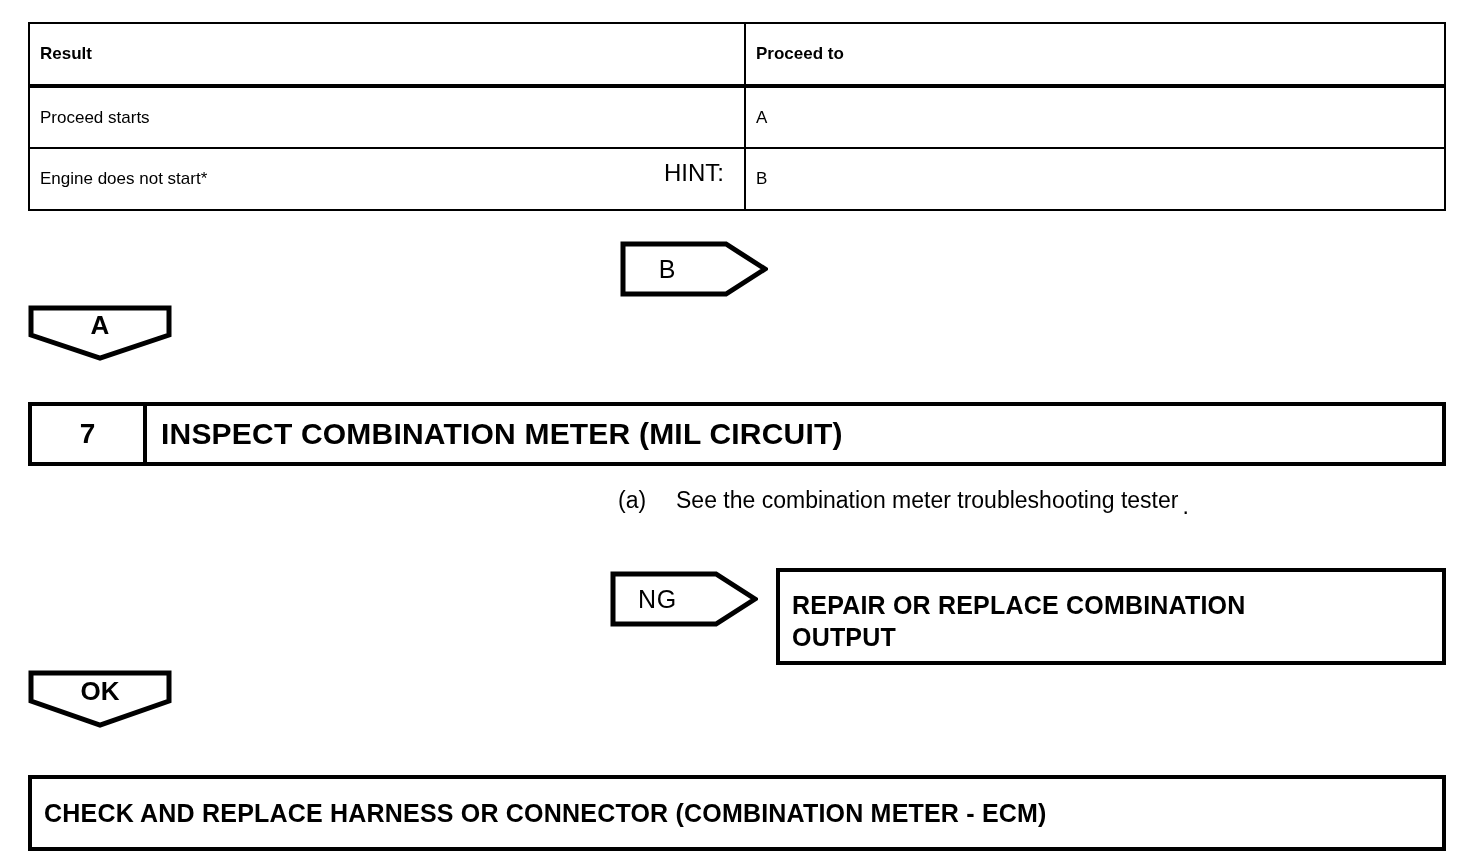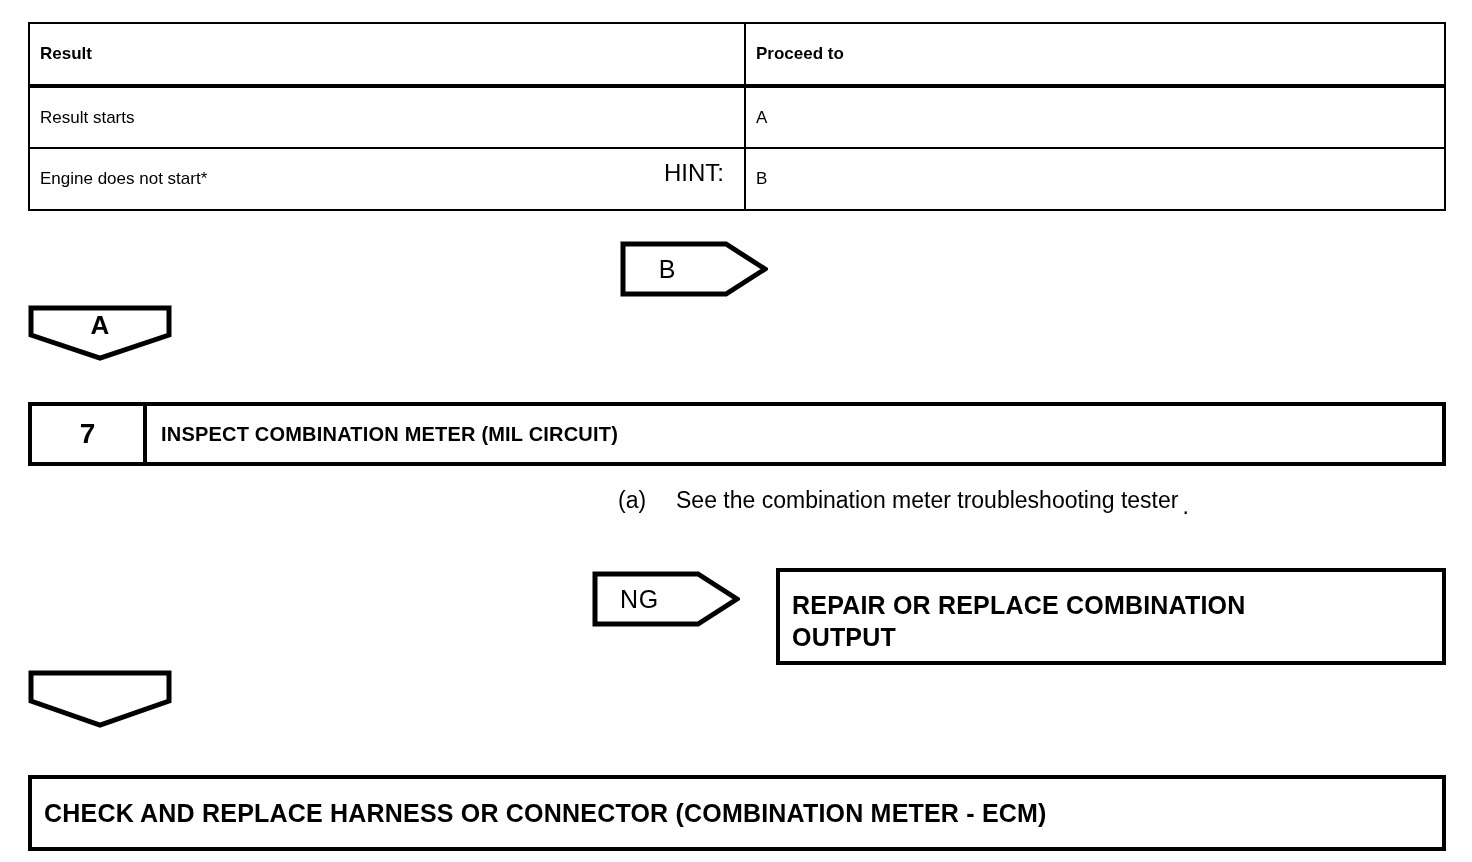--- a/index.html
+++ b/index.html
@@ -154,40 +154,40 @@
     align-items: center;
     justify-content: center;
     font-size: 28px;
     font-weight: bold;
   }
   .step-title {
     flex: 1 1 auto;
     display: flex;
     align-items: center;
     padding-left: 14px;
-    font-size: 20px;
+    font-size: 30px;
     font-weight: bold;
     letter-spacing: 0.2px;
   }
 </style>
 </head>
 <body>
 
 <div id="page">
 
   <table class="result-table">
     <thead>
       <tr>
         <th class="col-result">Result</th>
         <th>Proceed to</th>
       </tr>
     </thead>
     <tbody>
       <tr>
-        <td>Result starts</td>
+        <td>Proceed starts</td>
         <td>A</td>
       </tr>
       <tr>
         <td>Engine does not start*</td>
         <td>B</td>
       </tr>
     </tbody>
   </table>
 
   <div class="hint-block">
@@ -211,37 +211,38 @@
 
   <div class="step-box" style="left:28px; top:402px; width:1418px; height:64px;">
     <div class="step-num">7</div>
     <div class="step-title">INSPECT COMBINATION METER (MIL CIRCUIT)</div>
   </div>
 
   <div class="proc-block">
     <span class="proc-letter">(a)</span><span>See the combination meter troubleshooting tester</span><span class="trailing-dot">.</span>
   </div>
 
-  <div class="pennant-right" style="left:592px; top:571px; width:148px; height:56px;">
+  <div class="pennant-right" style="left:610px; top:571px; width:148px; height:56px;">
     <svg width="148" height="56" viewBox="0 0 148 56" aria-hidden="true">
       <polygon points="3,3 106,3 145,28 106,53 3,53" fill="#ffffff" stroke="#000000" stroke-width="5" stroke-linejoin="miter"></polygon>
     </svg>
     <span class="pennant-label">NG</span>
   </div>
 
   <div class="action-box" style="left:776px; top:568px; width:670px; height:97px;">
     <div class="action-text">
       <div>REPAIR OR REPLACE COMBINATION</div>
       <div>OUTPUT</div>
     </div>
   </div>
 
   <div class="pennant-down" style="left:28px; top:670px; width:144px; height:58px;">
     <svg width="144" height="58" viewBox="0 0 144 58" aria-hidden="true">
       <polygon points="3,3 141,3 141,31 72,55 3,31" fill="#ffffff" stroke="#000000" stroke-width="5" stroke-linejoin="miter"></polygon>
     </svg>
+    <span class="pennant-label">OK</span>
   </div>
 
   <div class="action-box centered" style="left:28px; top:775px; width:1418px; height:76px;">
     <span class="action-text">CHECK AND REPLACE HARNESS OR CONNECTOR (COMBINATION METER - ECM)</span>
   </div>
 
 </div>
 
 </body></html>

